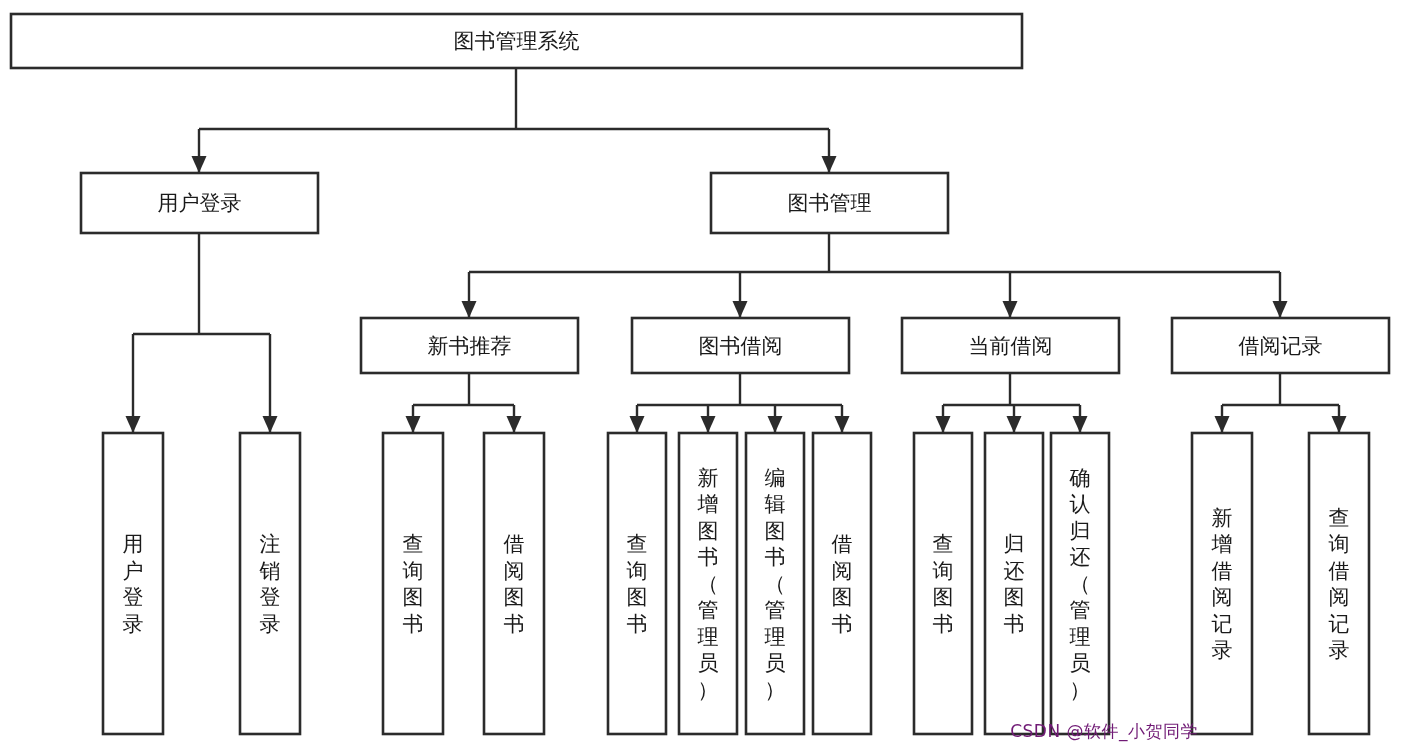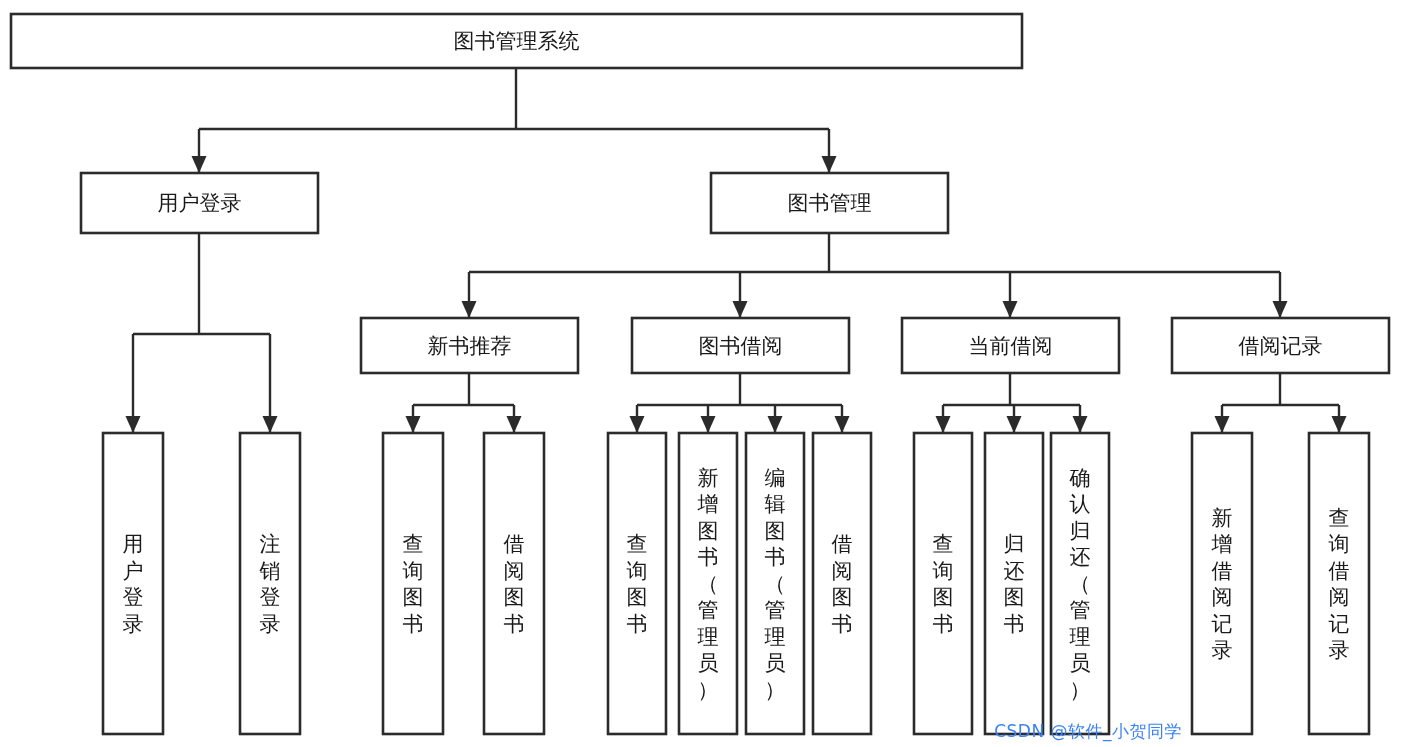--- a/index.html
+++ b/index.html
@@ -51,25 +51,25 @@
     stroke-width: 2.4;
     fill: none;
     stroke-linecap: butt;
   }
   .arrow-head {
     fill: #2b2b2b;
     stroke: none;
   }
   .watermark {
     position: absolute;
-    right: 24px;
+    right: 8px;
     bottom: 4px;
     font-family: "DejaVu Sans", "Liberation Sans", sans-serif;
     font-size: 17px;
-    color: #3b82f6;
+    color: #701a75;
     white-space: nowrap;
     letter-spacing: 0.5px;
     user-select: none;
     text-align: right;
   }
 </style>
 </head>
 <body>
 
 <div id="diagram-root">

